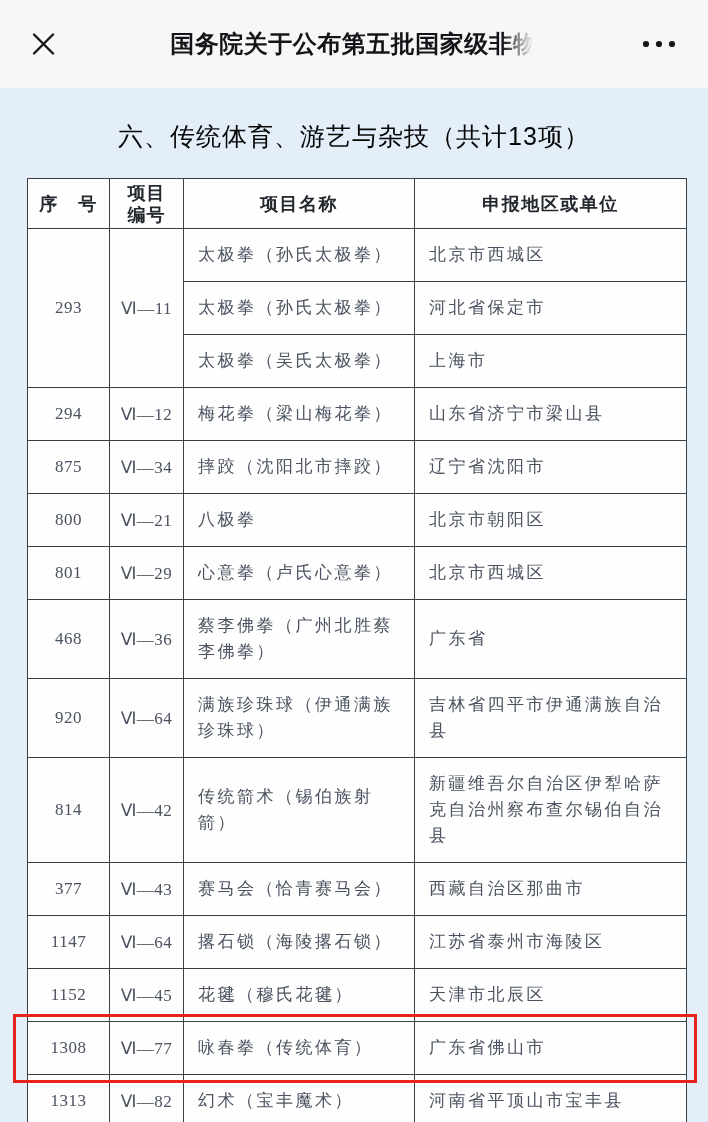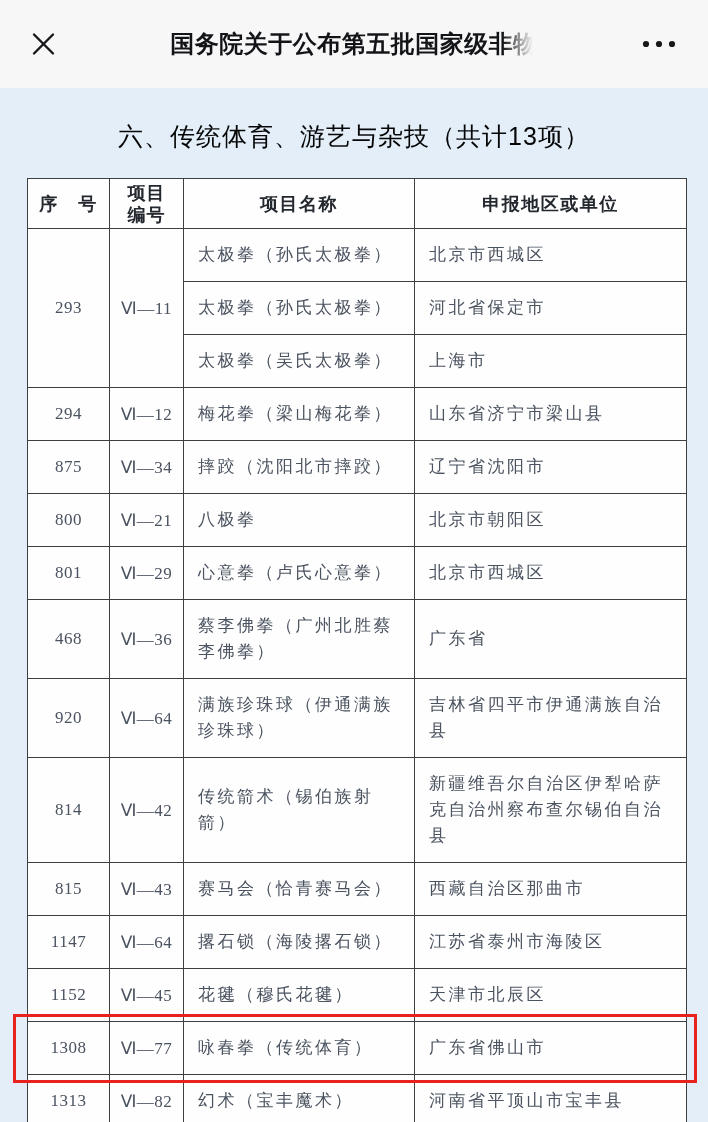--- a/index.html
+++ b/index.html
@@ -152,21 +152,21 @@
             <td class="txt">满族珍珠球（伊通满族珍珠球）</td>
             <td class="txt">吉林省四平市伊通满族自治县</td>
           </tr>
           <tr>
             <td class="num" rowspan="1">814</td>
             <td class="num" rowspan="1">Ⅵ—42</td>
             <td class="txt">传统箭术（锡伯族射箭）</td>
             <td class="txt">新疆维吾尔自治区伊犁哈萨克自治州察布查尔锡伯自治县</td>
           </tr>
           <tr>
-            <td class="num" rowspan="1">815</td>
+            <td class="num" rowspan="1">377</td>
             <td class="num" rowspan="1">Ⅵ—43</td>
             <td class="txt">赛马会（恰青赛马会）</td>
             <td class="txt">西藏自治区那曲市</td>
           </tr>
           <tr>
             <td class="num" rowspan="1">1147</td>
             <td class="num" rowspan="1">Ⅵ—64</td>
             <td class="txt">撂石锁（海陵撂石锁）</td>
             <td class="txt">江苏省泰州市海陵区</td>
           </tr>

